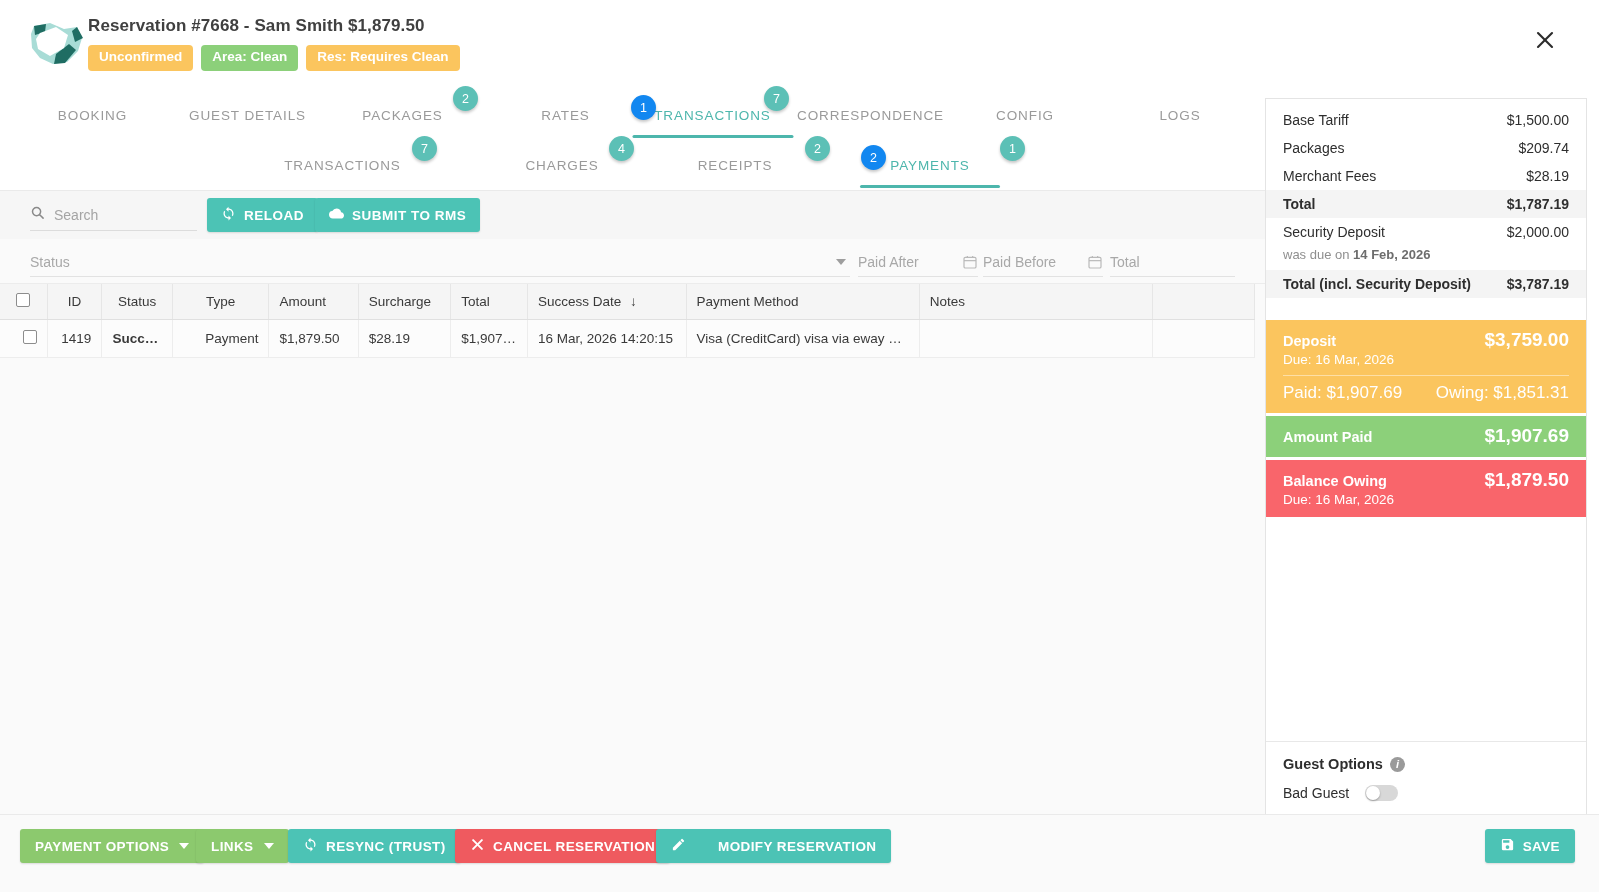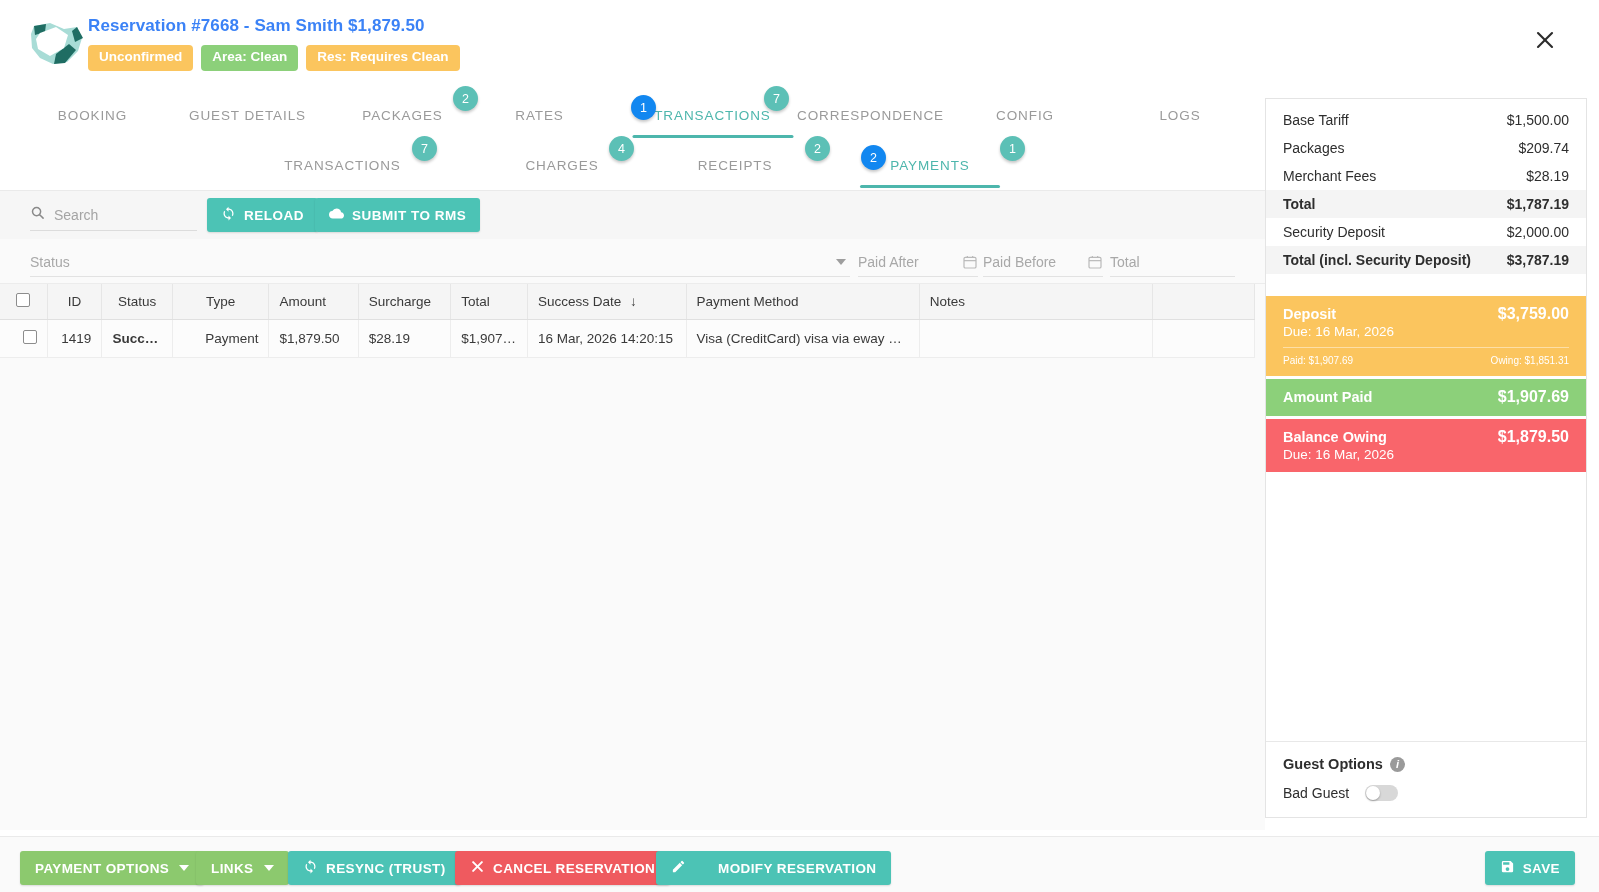--- a/index.html
+++ b/index.html
@@ -9,21 +9,21 @@
     background: #ffffff;
     overflow: hidden;
     -webkit-font-smoothing: antialiased;
   }
   .app { position: relative; width: 1599px; height: 892px; background:#fff; }
 
   
   .header { position:absolute; left:0; top:0; width:1599px; height:90px; background:#fff; }
   .logo { position:absolute; left:20px; top:18px; width:70px; height:52px; }
   .title-block { position:absolute; left:88px; top:16px; }
-  .res-title { font-size:17px; font-weight:bold; color:#3b82f6; letter-spacing:.1px; }
+  .res-title { font-size:17px; font-weight:bold; color:#404040; letter-spacing:.1px; }
   .badges { margin-top:9px; display:flex; gap:8px; }
   .badge-pill {
     display:inline-block; padding:5px 11px 6px; border-radius:4px;
     font-size:13.5px; font-weight:bold; color:#fff; line-height:1.1;
   }
   .bg-amber { background:#fbc55e; }
   .bg-green { background:#8cd07a; }
   .close-btn {
     position:absolute; right:42px; top:28px; width:24px; height:24px;
     cursor:pointer; color:#2c2c2c;
@@ -99,39 +99,39 @@
     background:#fff; border:1px solid #e4e4e4; overflow:hidden;
   }
   .sb-row { display:flex; justify-content:space-between; align-items:center; padding:6px 17px; font-size:14px; color:#2e2e2e; }
   .sb-row.alt { background:#f4f4f4; font-weight:bold; }
   .sb-note { padding:1px 17px 8px; font-size:13px; color:#8f8f8f; }
   .sb-note b { color:#6d6d6d; }
   .sb-sep { height:7px; }
   .block { color:#fff; padding:9px 17px 10px; }
   .block .r1 { display:flex; justify-content:space-between; align-items:baseline; }
   .block .r1 .lbl { font-size:14.5px; font-weight:bold; }
-  .block .r1 .val { font-size:16px; font-weight:bold;margin-left:16px; }
+  .block .r1 .val { font-size:19px; font-weight:bold;margin-left:16px; }
   .block .sub { font-size:13.5px; margin-top:1px; }
   .block .divider { height:1px; background:rgba(255,255,255,.45); margin:8px 0 7px; }
-  .block .r2 { display:flex; justify-content:space-between; font-size:10px; }
+  .block .r2 { display:flex; justify-content:space-between; font-size:17px; }
   .blk-amber { background:#fbc55e; }
   .blk-green { background:#8cd07a; }
   .blk-red  { background:#f9656b; }
 
   .guest-opts { position:absolute; left:0; right:0; bottom:0; padding:14px 17px 16px; border-top:1px solid #e8e8e8; background:#fff; }
   .go-title { font-size:14.5px; font-weight:bold; color:#2e2e2e; display:flex; align-items:center; gap:7px; }
   .info-ic { width:15px; height:15px; border-radius:50%; background:#9a9a9a; color:#fff; font-size:11px; font-weight:bold; display:flex; align-items:center; justify-content:center; font-style:italic; }
   .go-row { margin-top:13px; display:flex; align-items:center; gap:16px; }
   .go-row .lbl { font-size:14px; color:#2e2e2e; }
   .toggle { width:33px; height:16px; border-radius:9px; background:#d8d8d8; position:relative; cursor:pointer; }
   .toggle .knob { position:absolute; left:1px; top:1px; width:14px; height:14px; border-radius:50%; background:#fff; box-shadow:0 1px 2px rgba(0,0,0,.3); }
 
   
   .footer {
-    position:absolute; left:0; bottom:0; width:1599px; height:56px;
+    position:absolute; left:0; bottom:0; width:1599px; height:78px;
     background:#fafafa; border-top:1px solid #eaeaea;
   }
   .fbtn {
     position:absolute; top:14px; height:34px; border:none; border-radius:3px; color:#fff;
     font-size:13.5px; font-weight:bold; letter-spacing:.4px; text-transform:uppercase;
     display:flex; align-items:center; gap:8px; padding:0 15px; cursor:pointer;
     font-family:inherit; box-shadow:0 1px 2px rgba(0,0,0,.13);
   }
   .fbtn svg { width:15px; height:15px; }
   .c-green { background:#8cc96e; }
@@ -179,21 +179,21 @@
         <span>BOOKING</span>
       </div>
       <div class="tab" style="left:165px;width:165px;">
         <span>GUEST DETAILS</span>
       </div>
       <div class="tab" style="left:330px;width:145px;">
         <span>PACKAGES</span>
       </div>
       <div class="badge teal" style="left:453px;top:-4px;">2</div>
 
-      <div class="tab" style="left:467px;width:145px;">
+      <div class="tab" style="left:493px;width:145px;">
         <span>RATES</span>
       </div>
 
       <div class="tab active" style="left:632px;width:161px;">
         <span>TRANSACTIONS</span>
         <span class="underline"></span>
       </div>
       <div class="badge blue" style="left:631px;top:5px;">1</div>
       <div class="badge teal" style="left:764px;top:-4px;">7</div>
 
@@ -371,20 +371,23 @@
       <span>$28.19</span>
     </div>
     <div class="sb-row alt">
       <span>Total</span>
       <span>$1,787.19</span>
     </div>
     <div class="sb-row">
       <span>Security Deposit</span>
       <span>$2,000.00</span>
     </div>
+    <div class="sb-note">
+      <span>was due on </span><b>14 Feb, 2026</b>
+    </div>
     <div class="sb-row alt">
       <span>Total (incl. Security Deposit)</span>
       <span>$3,787.19</span>
     </div>
 
     <div style="height:22px"></div>
 
     <div class="block blk-amber">
       <div class="r1">
         <span class="lbl">Deposit</span>

